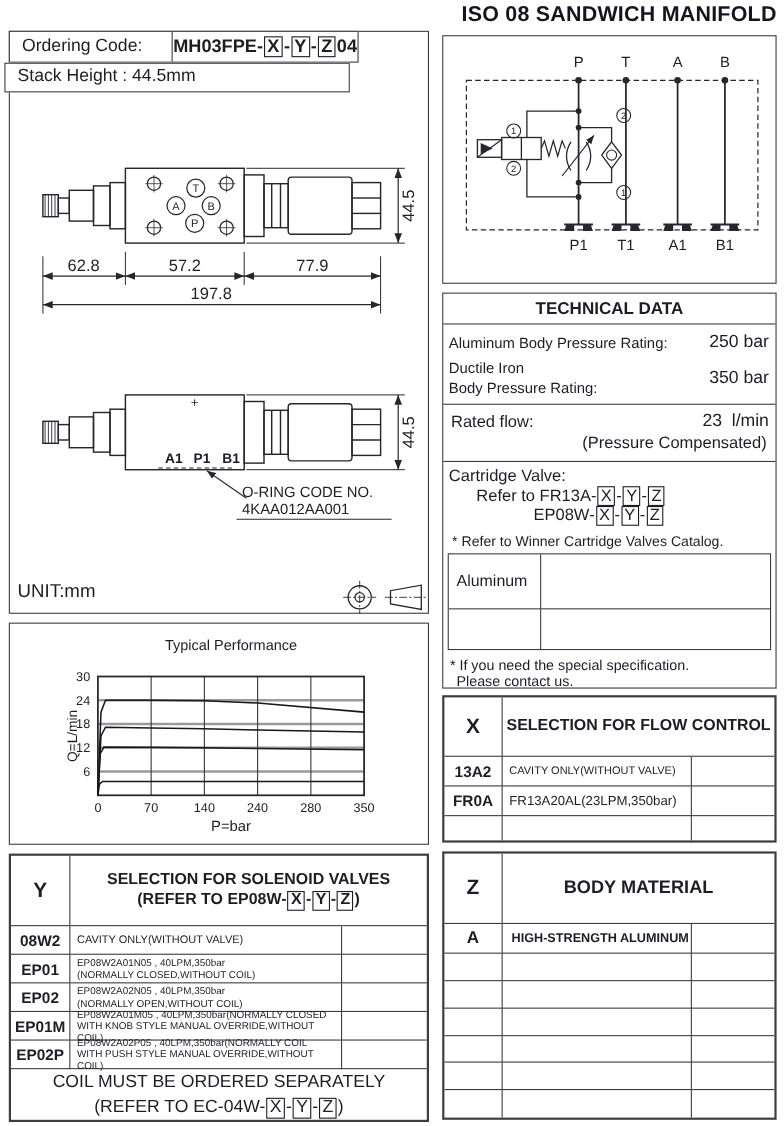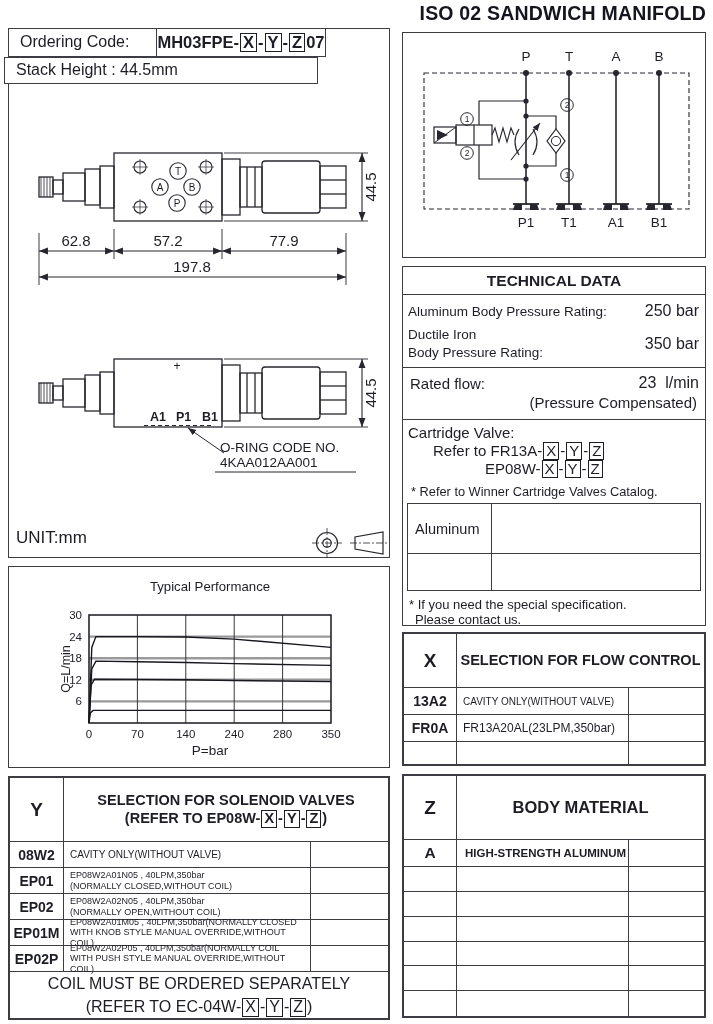--- a/index.html
+++ b/index.html
@@ -59,21 +59,21 @@
   .ylab{position:absolute;left:16px;top:94px;width:84px;height:16px;text-align:center;font-size:12.5px;
         transform:rotate(-90deg);}
   .xlab{position:absolute;top:176px;left:110px;width:182px;text-align:center;font-size:13.5px;}
   svg text{font-family:"Liberation Sans","DejaVu Sans",sans-serif;}
 </style>
 </head>
 <body>
 
 <div class="page">
 
-  <div class="title">ISO 02 SANDWICH MANIFOLD</div>
+  <div class="title">ISO 08 SANDWICH MANIFOLD</div>
 
   <div class="box left-main">
 
     <svg style="position:absolute;left:1px;top:110px;" width="380" height="160" viewBox="0 0 380 160" stroke="#26262e" fill="none" stroke-width="1.3">
       <defs>
         <marker id="arrT" viewBox="0 0 10 10" refX="9" refY="5" markerWidth="9" markerHeight="9" orient="auto-start-reverse">
           <path d="M0,1.5 L9,5 L0,8.5 z" fill="#26262e" stroke="none"></path>
         </marker>
       </defs>
       <g>
@@ -204,21 +204,21 @@
       </g>
       <g>
         <polygon points="48,12 48,24 76,29 76,7"></polygon>
         <line x1="43" y1="18" x2="81" y2="18" stroke-dasharray="7,2,2,2" stroke-width="0.8"></line>
       </g>
     </svg>
   </div>
 
   <div class="box ord1">
     <div class="ord-label">Ordering Code:</div>
-    <div class="ord-code"><span>MH03FPE-</span><span class="bx">X</span><span>-</span><span class="bx">Y</span><span>-</span><span class="bx">Z</span><span>07</span></div>
+    <div class="ord-code"><span>MH03FPE-</span><span class="bx">X</span><span>-</span><span class="bx">Y</span><span>-</span><span class="bx">Z</span><span>04</span></div>
   </div>
   <div class="box ord2">Stack Height : 44.5mm</div>
 
   <div class="box" style="left:402px;top:32px;width:304px;height:226px;">
     <svg width="300" height="222" viewBox="0 0 300 222" stroke="#26262e" fill="none" stroke-width="1.4">
       <defs>
         <marker id="arrC" viewBox="0 0 10 10" refX="9" refY="5" markerWidth="8" markerHeight="8" orient="auto">
           <path d="M0,1.5 L9,5 L0,8.5 z" fill="#26262e" stroke="none"></path>
         </marker>
       </defs>

